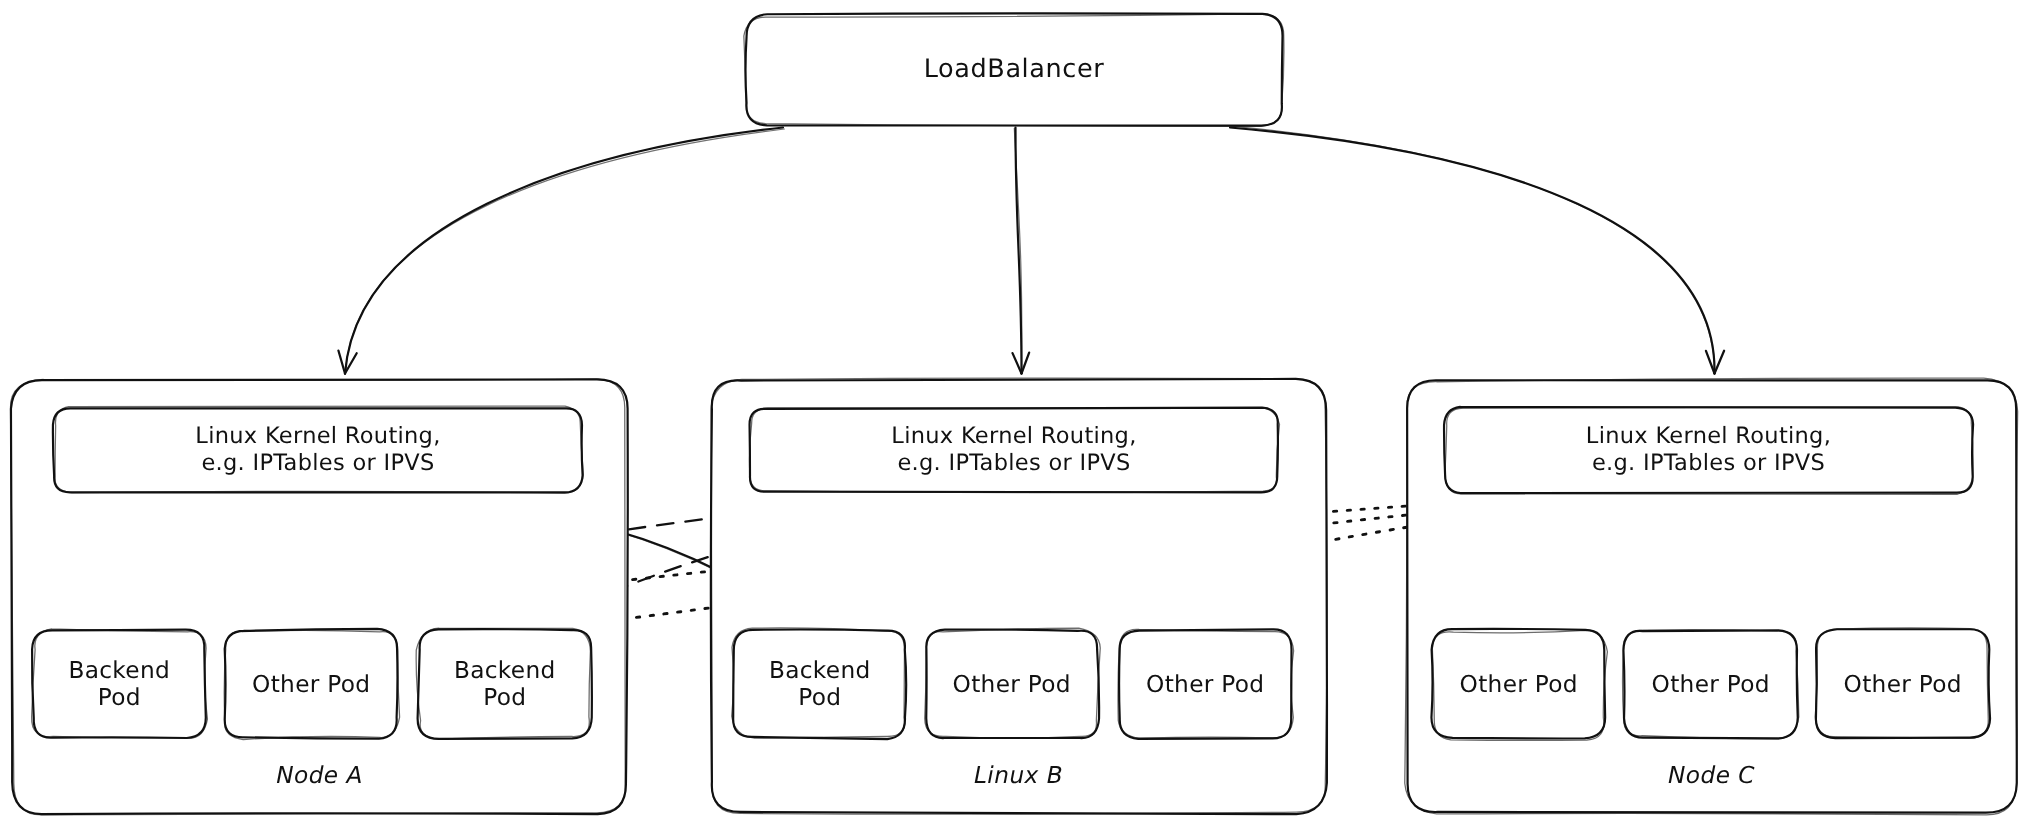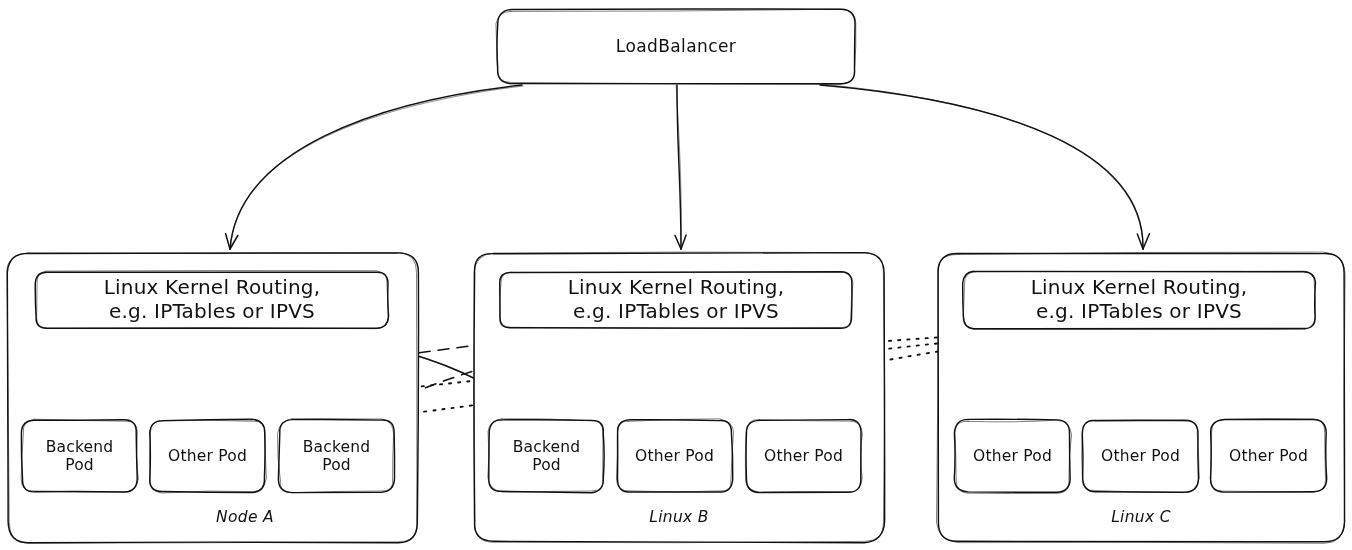--- a/index.html
+++ b/index.html
@@ -14,21 +14,21 @@
   .lbl{
     position:absolute;z-index:3;
     display:flex;align-items:center;justify-content:center;
     text-align:center;color:#111111;
     font-family:"DejaVu Sans", sans-serif;
     line-height:1.18;
     pointer-events:none;
     white-space:pre-line;
   }
   .lbl-lb{font-size:17px;letter-spacing:.4px;}
-  .lbl-kr{font-size:20px;letter-spacing:.2px;}
+  .lbl-kr{font-size:15px;letter-spacing:.2px;}
   .lbl-pod{font-size:15.5px;letter-spacing:.2px;}
   .lbl-node{font-size:15.5px;font-style:italic;letter-spacing:.3px;}
 </style>
 </head>
 <body>
 
 <div id="stage">
 
   <svg class="layer edges" viewBox="0 0 1352 550" preserveAspectRatio="none" aria-hidden="true">
       <g>
@@ -193,29 +193,29 @@
   <div class="lbl lbl-lb" id="lb-label" style="left: 497px; top: 10px; width: 358px; height: 73px;">LoadBalancer</div>
 
   <div id="text-labels">
       <div class="lbl lbl-kr" style="left: 36px; top: 272px; width: 352px; height: 56px;">Linux Kernel Routing,
 e.g. IPTables or IPVS</div>
       <div class="lbl lbl-pod" style="left: 22px; top: 420px; width: 115px; height: 72px;">Backend
 Pod</div>
       <div class="lbl lbl-pod" style="left: 150px; top: 420px; width: 115px; height: 72px;">Other Pod</div>
       <div class="lbl lbl-pod" style="left: 279px; top: 420px; width: 115px; height: 72px;">Backend
 Pod</div>
-      <div class="lbl lbl-node" style="left: 8px; top: 502px; width: 410px; height: 30px; padding-left: 32px;">Node A</div>
+      <div class="lbl lbl-node" style="left: 8px; top: 502px; width: 410px; height: 30px;">Node A</div>
       <div class="lbl lbl-kr" style="left: 500px; top: 272px; width: 352px; height: 56px;">Linux Kernel Routing,
 e.g. IPTables or IPVS</div>
       <div class="lbl lbl-pod" style="left: 489px; top: 420px; width: 115px; height: 72px;">Backend
 Pod</div>
       <div class="lbl lbl-pod" style="left: 617px; top: 420px; width: 115px; height: 72px;">Other Pod</div>
       <div class="lbl lbl-pod" style="left: 746px; top: 420px; width: 115px; height: 72px;">Other Pod</div>
       <div class="lbl lbl-node" style="left: 474px; top: 502px; width: 410px; height: 30px;">Linux B</div>
       <div class="lbl lbl-kr" style="left: 963px; top: 272px; width: 352px; height: 56px;">Linux Kernel Routing,
 e.g. IPTables or IPVS</div>
       <div class="lbl lbl-pod" style="left: 955px; top: 420px; width: 115px; height: 72px;">Other Pod</div>
       <div class="lbl lbl-pod" style="left: 1083px; top: 420px; width: 115px; height: 72px;">Other Pod</div>
       <div class="lbl lbl-pod" style="left: 1211px; top: 420px; width: 115px; height: 72px;">Other Pod</div>
-      <div class="lbl lbl-node" style="left: 938px; top: 502px; width: 406px; height: 30px;">Linux C</div>
+      <div class="lbl lbl-node" style="left: 938px; top: 502px; width: 406px; height: 30px;">Node C</div>
     </div>
 
 </div>
 
 </body></html>

